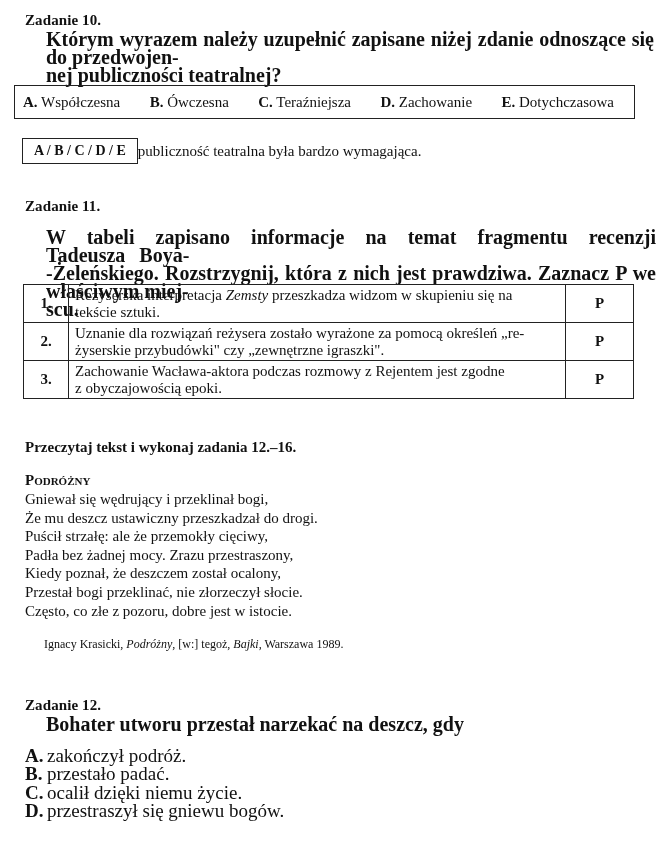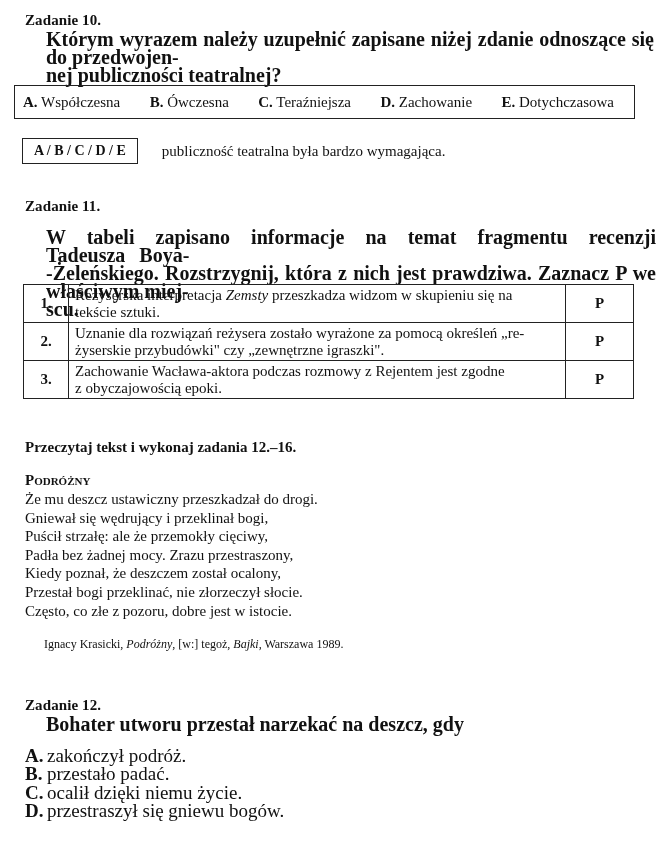--- a/index.html
+++ b/index.html
@@ -19,21 +19,21 @@
   #t10-options {
     left: 14px; top: 85px; width: 621px; height: 34px;
     border: 1px solid #222; box-sizing: border-box;
     display: flex; align-items: center; justify-content: space-between;
     padding: 0 20px 0 8px; font-size: 15px;
   }
   .opt b { font-weight: bold; }
   #t10-answer-row { left: 22px; top: 138px; display: flex; align-items: center; font-size: 15px; }
   #t10-answer-box {
     border: 1px solid #222; padding: 4px 11px 4px 11px; font-weight: bold; font-size: 14px;
-    margin-right: 24px;
+    margin-right: 0;
   }
 
   
   #t11-label { left: 25px; top: 198px; }
   #t11-q { left: 25px; top: 228px; width: 610px; }
   #t11-table {
     left: 23px; top: 284px; width: 611px;
     border-collapse: collapse; font-size: 15px;
   }
   #t11-table td { border: 1px solid #222; padding: 0; }
@@ -109,22 +109,22 @@
       <div>z obyczajowością epoki.</div>
     </td>
     <td class="mark">P</td>
   </tr>
 </tbody>
   </table>
 
 <div id="read-instr" class="abs">Przeczytaj tekst i wykonaj zadania 12.–16.</div>
 <div id="poem-title" class="abs">Podróżny</div>
 <div id="poem" class="abs">
+  <div>Gniewał się wędrujący i przeklinał bogi,</div>
   <div>Że mu deszcz ustawiczny przeszkadzał do drogi.</div>
-  <div>Gniewał się wędrujący i przeklinał bogi,</div>
   <div>Puścił strzałę: ale że przemokły cięciwy,</div>
   <div>Padła bez żadnej mocy. Zrazu przestraszony,</div>
   <div>Kiedy poznał, że deszczem został ocalony,</div>
   <div>Przestał bogi przeklinać, nie złorzeczył słocie.</div>
   <div>Często, co złe z pozoru, dobre jest w istocie.</div>
 </div>
 <div id="source" class="abs"><span>Ignacy Krasicki, </span><i>Podróżny</i><span>, [w:] tegoż, </span><i>Bajki</i><span>, Warszawa 1989.</span></div>
 
 <div id="t12-label" class="abs task-label">Zadanie 12.</div>
 <div id="t12-q" class="abs task-q">Bohater utworu przestał narzekać na deszcz, gdy</div>

